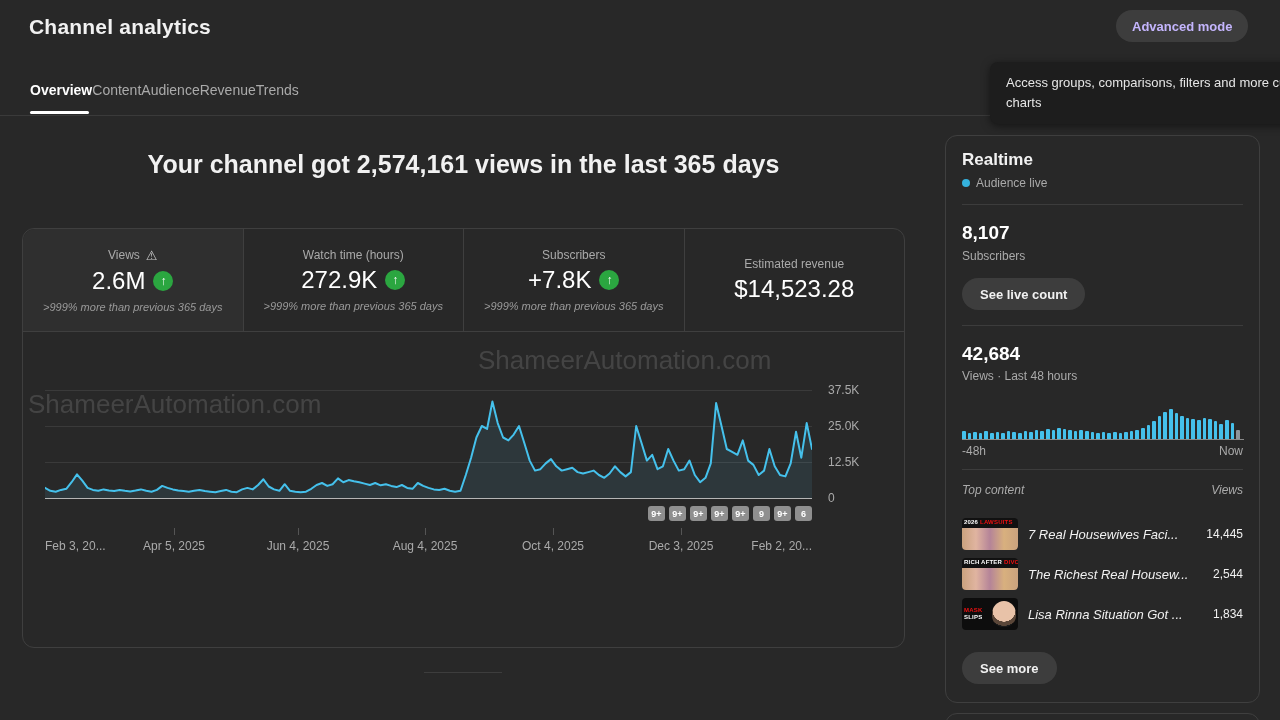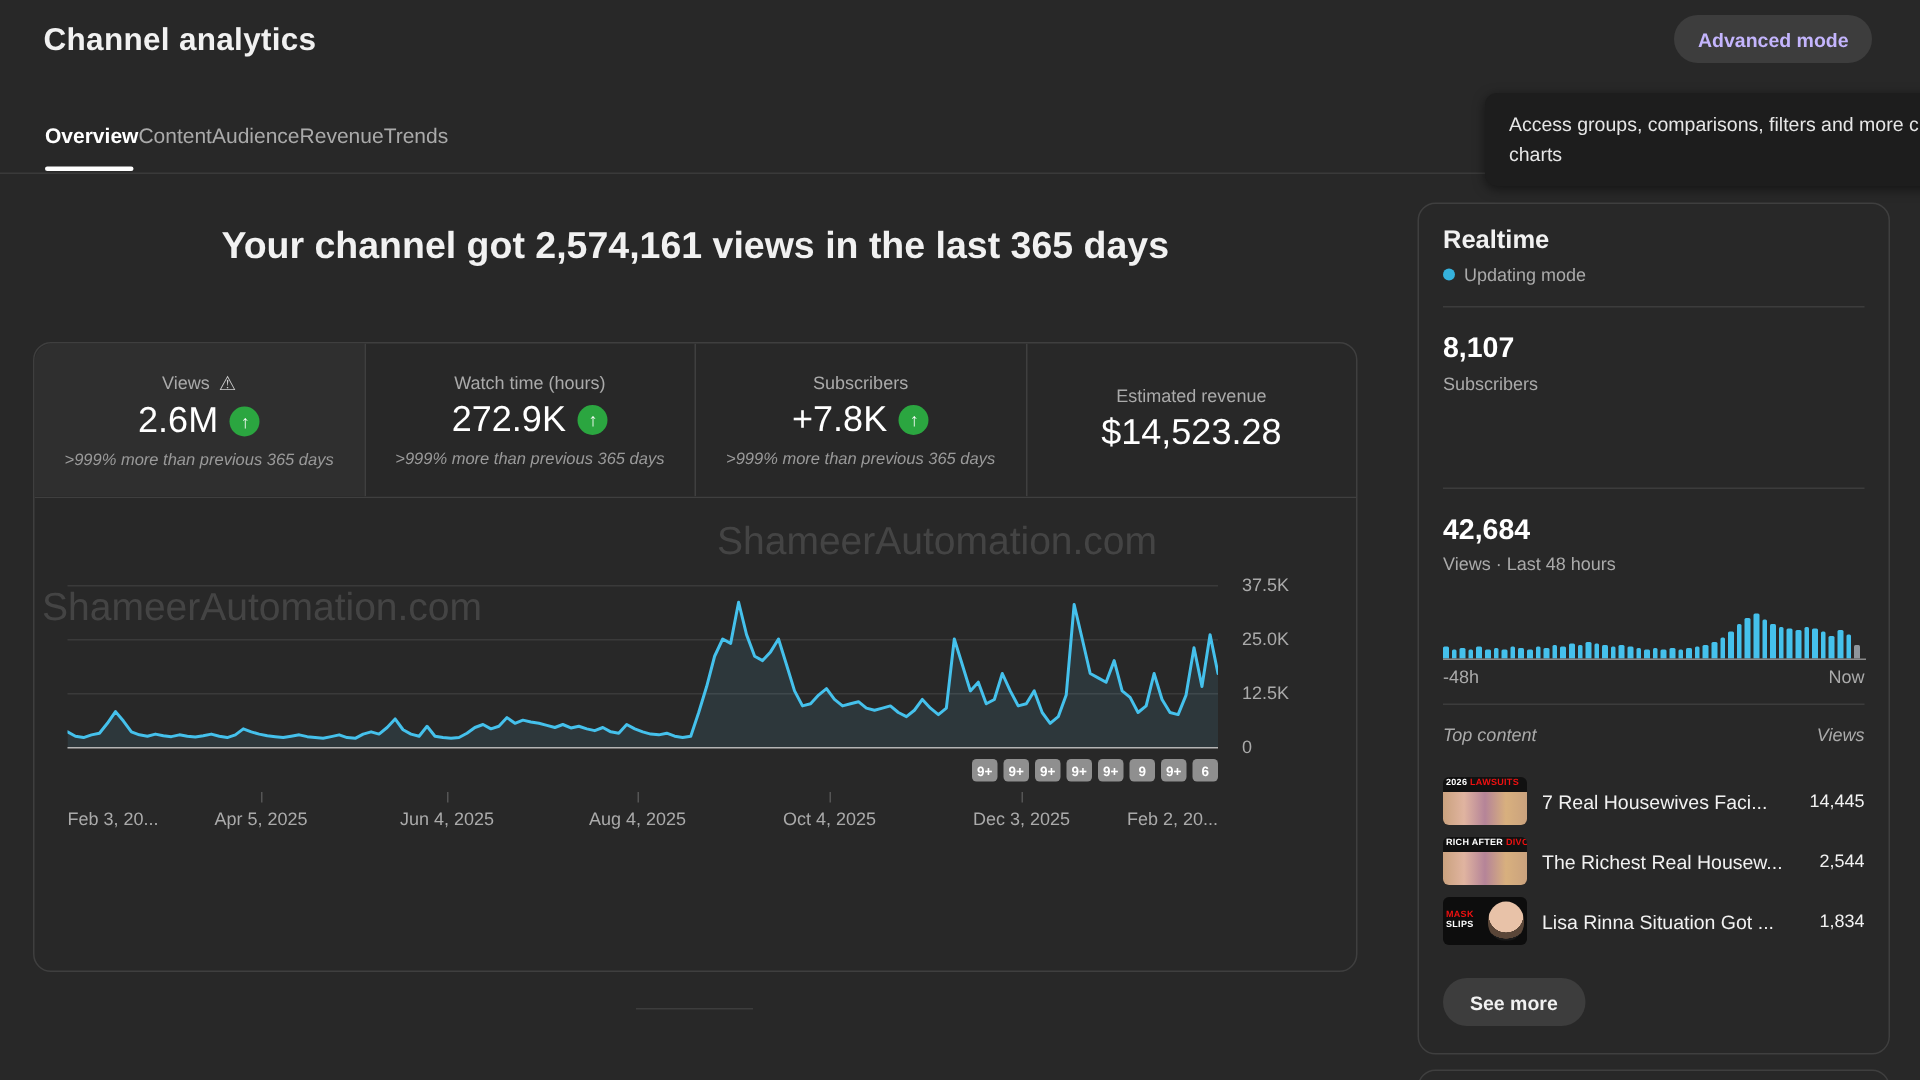--- a/index.html
+++ b/index.html
@@ -83,21 +83,21 @@
     content:""; position:absolute; left:0; right:0; bottom:0; height:22px;
     background:linear-gradient(90deg,#caa27e,#e0b4a0,#b58498,#d8b07e,#caa27e);
   }
   .thumb.mask { background:#0d0d0d; }
   .thumb.mask::after {
     content:""; position:absolute; right:2px; top:3px; width:24px; height:26px; border-radius:50% 50% 45% 45%;
     background:radial-gradient(circle at 50% 35%, #e8c2a8 0 55%, #5a4638 56% 75%, #1a1a1a 76%);
   }
   .thumb.mask .thumb-txt { top:9px; line-height:7px; }
   .thumb.mask .w2 { color:#fff; }
-  .tc-title { font-size:13px; color:#f1f1f1; white-space:nowrap; overflow:hidden; flex:1; }
+  .tc-title { font-size:13px; color:#f1f1f1; white-space:nowrap; overflow:hidden; flex:1;font-style:italic; }
   .tc-views { font-size:12px; color:#f1f1f1; }
   .rt-see-more { position:absolute; left:16px; top:516px; height:32px; border-radius:16px; }
   .next-card { position:absolute; left:945px; top:713px; width:315px; height:30px; border:1px solid #3f3f3f; border-radius:12px 12px 0 0; }
 </style>
 </head>
 <body>
 
 <div id="app">
 
   <div class="page-title">Channel analytics</div>
@@ -200,25 +200,26 @@
   <div class="x-label center" style="left:553px">Oct 4, 2025</div>
   <div class="x-label center" style="left:681px">Dec 3, 2025</div>
   <div class="x-label right" style="left:812px">Feb 2, 20...</div>
 
   <div class="bottom-mini-divider"></div>
 
   <div class="rt-panel">
     <div class="rt-title">Realtime</div>
     <div class="rt-live">
       <span class="live-dot"></span>
-      <span>Updating mode</span>
+      <span>Audience live</span>
     </div>
     <div class="rt-divider" style="top:68px"></div>
     <div class="rt-big" style="top:86px">8,107</div>
     <div class="rt-sub" style="top:113px">Subscribers</div>
+    <button class="pill-btn rt-live-count-btn">See live count</button>
     <div class="rt-divider" style="top:189px"></div>
     <div class="rt-big" style="top:207px">42,684</div>
     <div class="rt-sub" style="top:233px">Views · Last 48 hours</div>
     <div id="realtime-bars">
         <div class="rt-bar" style="height: 8px;"></div>
         <div class="rt-bar" style="height: 6px;"></div>
         <div class="rt-bar" style="height: 7px;"></div>
         <div class="rt-bar" style="height: 6px;"></div>
         <div class="rt-bar" style="height: 8px;"></div>
         <div class="rt-bar" style="height: 6px;"></div>

